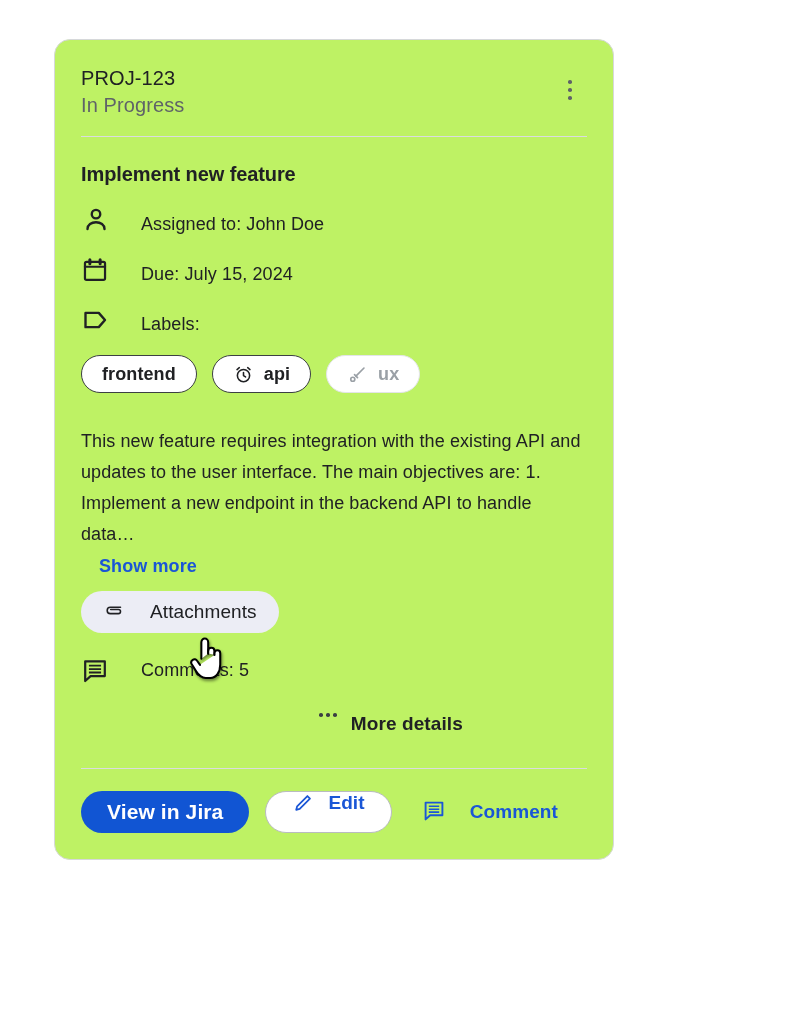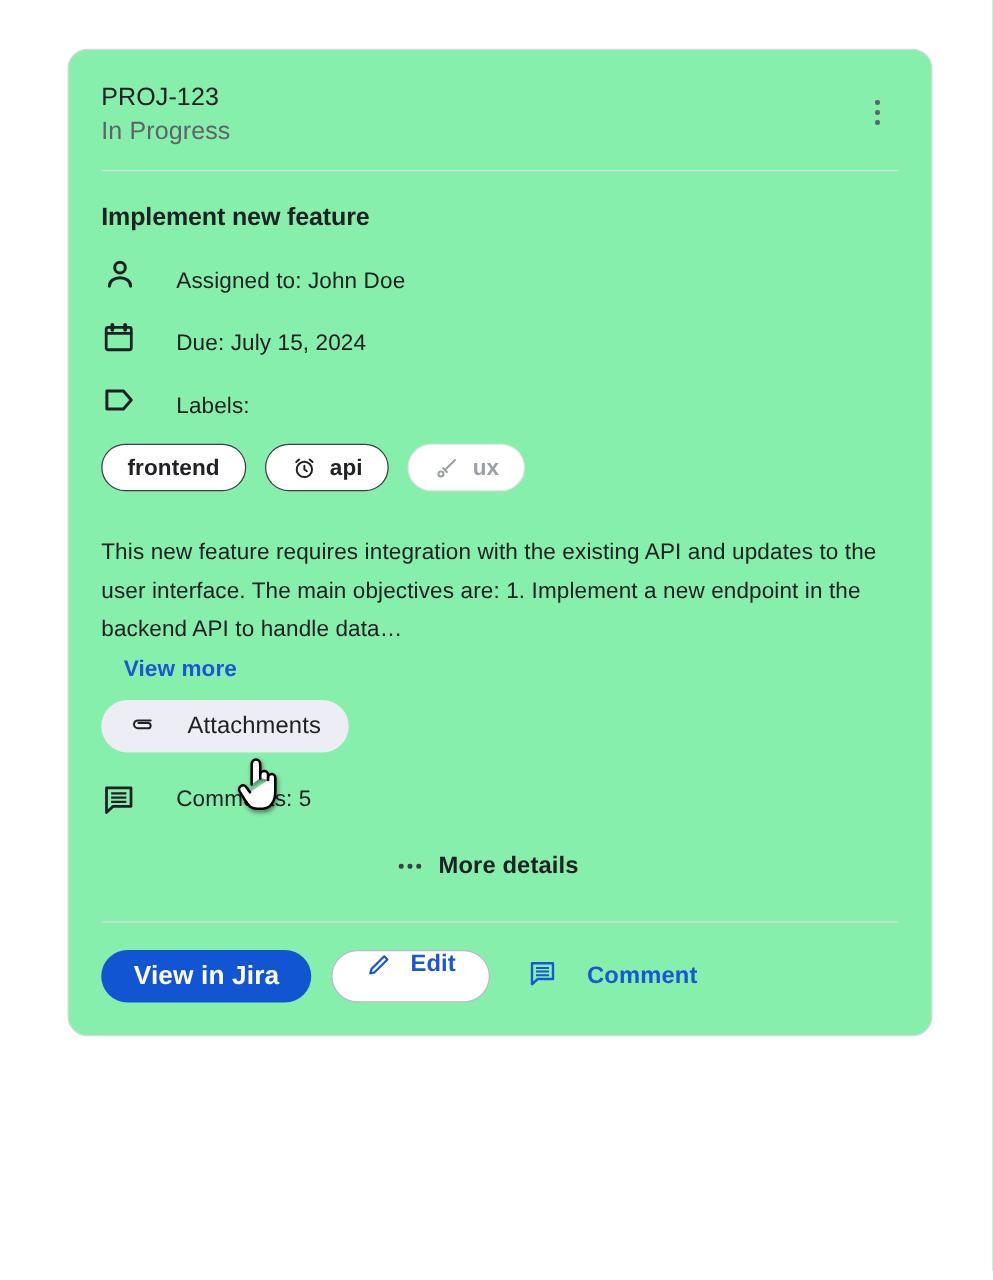--- a/index.html
+++ b/index.html
@@ -13,23 +13,23 @@
     font-family: "Liberation Sans", sans-serif;
     -webkit-font-smoothing: antialiased;
     overflow: hidden;
   }
 
   
   .card {
     position: absolute;
     left: 54px;
     top: 39px;
-    width: 692px;
-    box-sizing: border-box;
-    background: #86efac;
+    width: 560px;
+    box-sizing: border-box;
+    background: #bef264;
     border: 1px solid #d6d8da;
     border-radius: 16px;
     padding: 0;
   }
 
   
   .card-header {
     position: relative;
     padding: 25px 26px 0 26px;
   }
@@ -195,21 +195,21 @@
   }
 
   .comments-row {
     display: flex;
     align-items: center;
     margin-top: 20px;
   }
 
   .more-details {
     display: flex;
-    align-items: center;
+    align-items: flex-start;
     justify-content: flex-start;
     gap: 14px;
     margin-top: 26px;
     margin-left: 238px;
     font-size: 19px;
     font-weight: bold;
     color: #202124;
     cursor: pointer;
     letter-spacing: .1px;
   }
@@ -364,21 +364,21 @@
             <path d="M8.6 12.2 12 15.6"></path>
             <circle cx="6.6" cy="17.4" r="2.3"></circle>
           </svg>
         </span>
         <span>ux</span>
       </div>
     </div>
 
     
     <div class="description">This new feature requires integration with the existing API and updates to the user interface. The main objectives are: 1. Implement a new endpoint in the backend API to handle data…</div>
-    <div class="show-more">View more</div>
+    <div class="show-more">Show more</div>
 
     
     <div class="attachments-wrap">
       <div class="attachments">
         <span class="chip-icon">
           <svg width="21" height="21" viewBox="0 0 24 24" fill="none" stroke="#202124" stroke-width="1.8" stroke-linecap="round" stroke-linejoin="round">
             <path d="M20 9.5H8.4a3.6 3.6 0 0 0 0 7.2h9.2a2.4 2.4 0 0 0 0-4.8H8.8"></path>
           </svg>
         </span>
         <span>Attachments</span>

